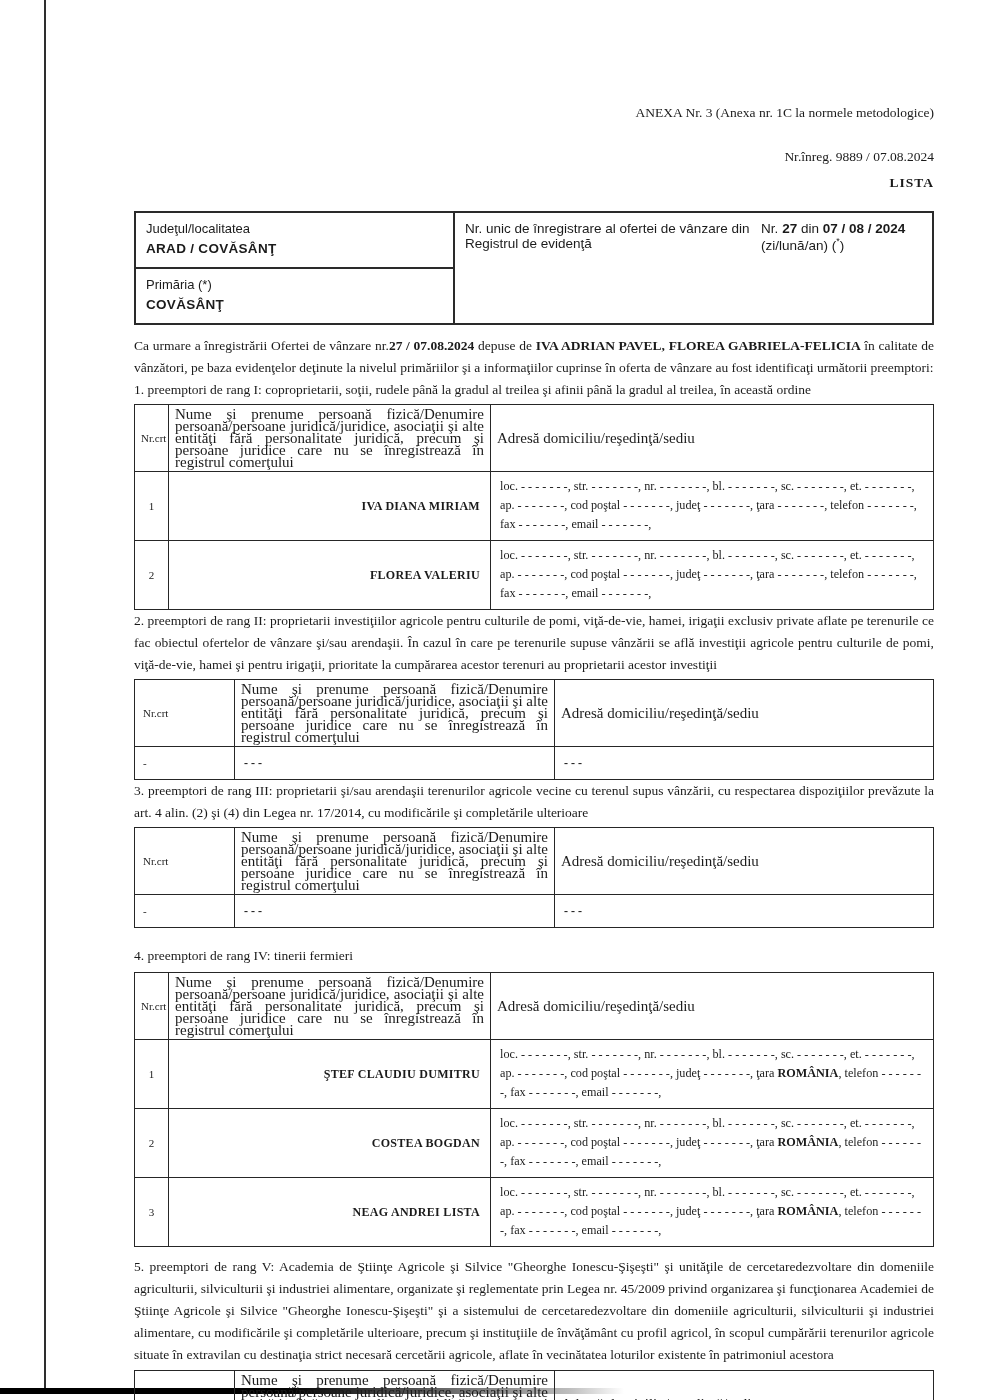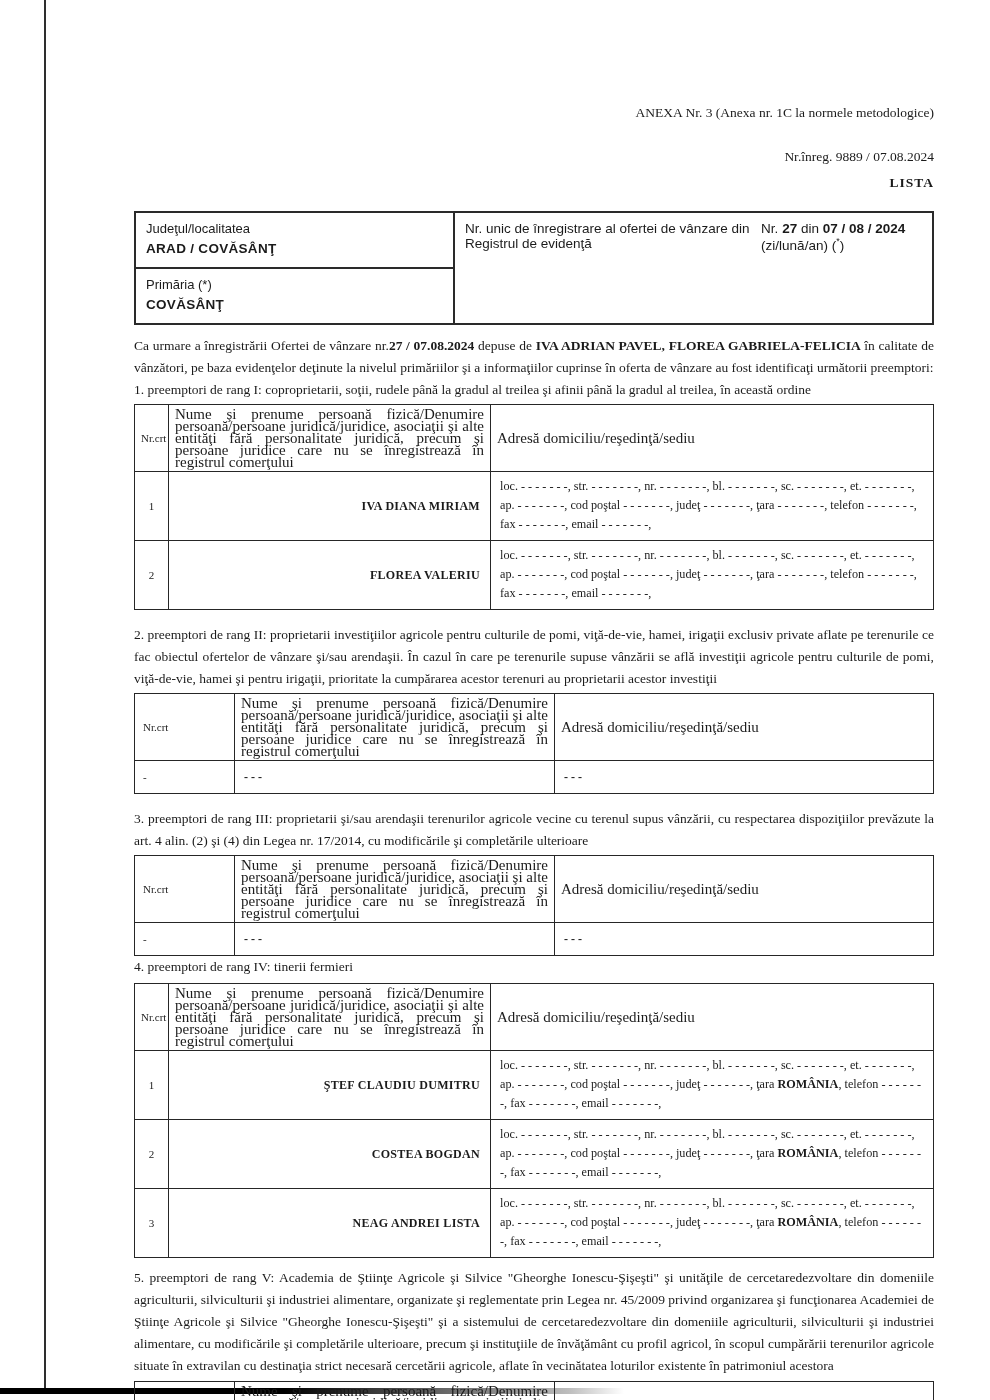--- a/index.html
+++ b/index.html
@@ -28,21 +28,21 @@
     font-family:"Liberation Sans","DejaVu Sans",sans-serif;font-size:13.5px;}
   .ib-cell{padding:8px 10px;}
   .ib-left-top{border-right:2px solid #2a2a2a;border-bottom:2px solid #2a2a2a;height:38px;}
   .ib-left-bottom{border-right:2px solid #2a2a2a;height:38px;}
   .ib-right{grid-column:2;grid-row:1 / span 2;display:flex;flex-direction:row;justify-content:center;gap:7px;}
   .ib-label{font-size:13px;}
   .ib-value{font-weight:bold;margin-top:5px;letter-spacing:0.3px;}
   sup.ast{font-size:9px;vertical-align:super;}
 
   .intro{margin-top:10px;}
-  .sec{margin-top:14px;}
+  .sec{}
   .sec-tight{margin-top:0px;}
 
   table.tbl{border-collapse:collapse;width:800px;table-layout:fixed;margin-top:3px;}
   table.tbl td{border:1.8px solid #262626;vertical-align:middle;overflow:hidden;}
   .th-cell{font-size:15px;line-height:12px;padding:3px 6px;}
   .th-name{text-align:justify;}
   .nr-center{text-align:center;font-size:11px;}
   .nr-left{padding:3px 8px;font-size:11px;}
   .name-cell{font-weight:bold;font-size:12px;padding:4px 10px;letter-spacing:0.3px;text-align:right;}
   .addr-cell{font-size:12.2px;line-height:19px;padding:5px 9px 6px;}
@@ -143,21 +143,21 @@
       <td class="th-cell">Adresă domiciliu/reşedinţă/sediu</td>
     </tr>
     <tr class="row-empty">
       <td class="nr-left">-</td>
       <td class="dash-cell">- - -</td>
       <td class="dash-cell">- - -</td>
     </tr>
   </tbody>
     </table>
 
-  <div class="txt" style="">4. preemptori de rang IV: tinerii fermieri</div>
+  <div class="txt" style="margin-top:17px">4. preemptori de rang IV: tinerii fermieri</div>
 
   <table class="tbl" style="margin-top:5px">
     <colgroup>
         <col style="width:34px">
         <col style="width:322px">
         <col>
       </colgroup>
     <tbody>
         <tr>
       <td class="th-cell nr-center">Nr.crt</td>

